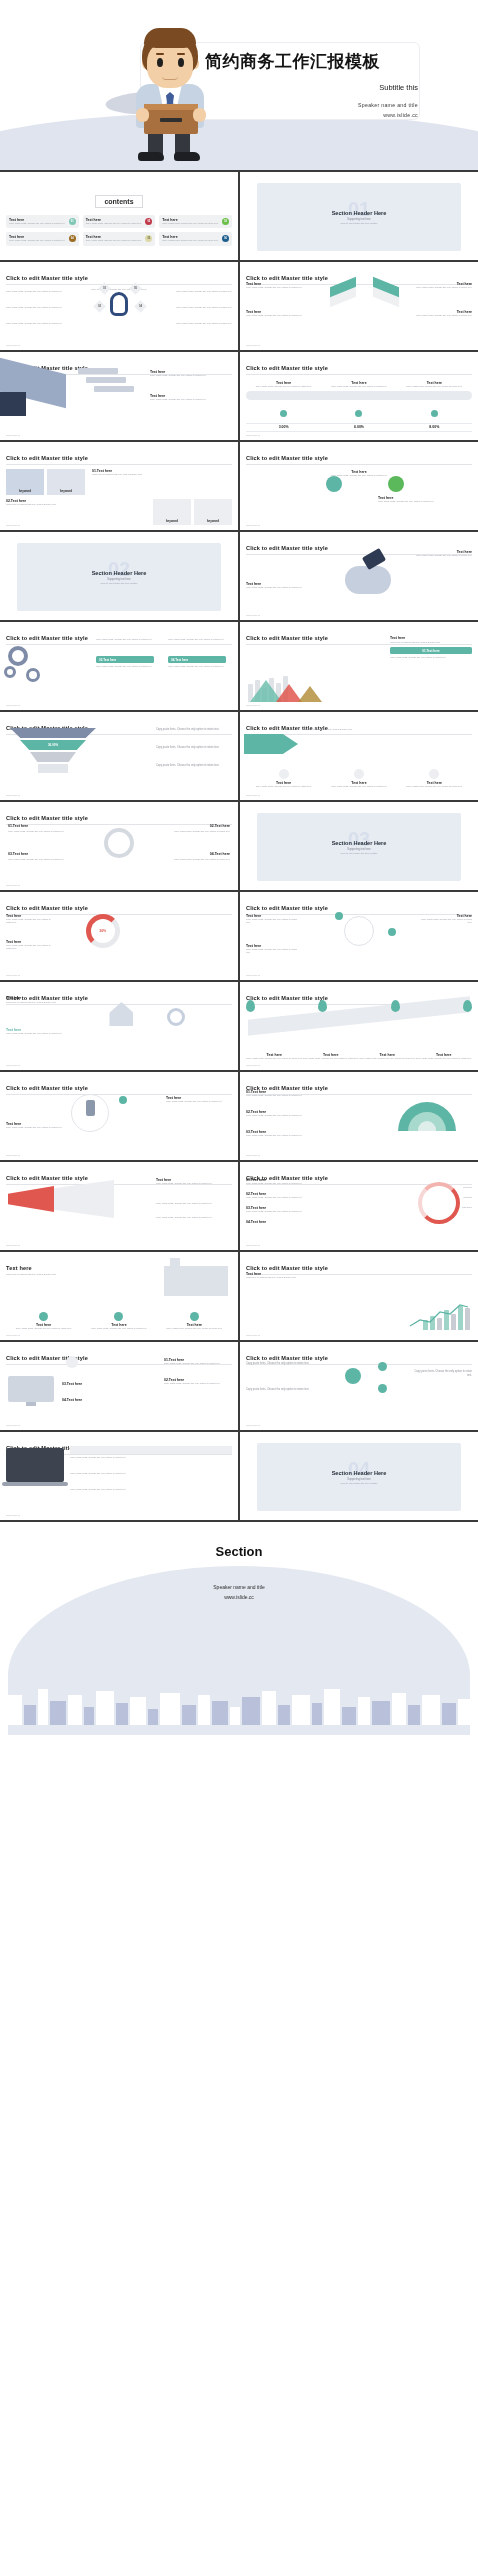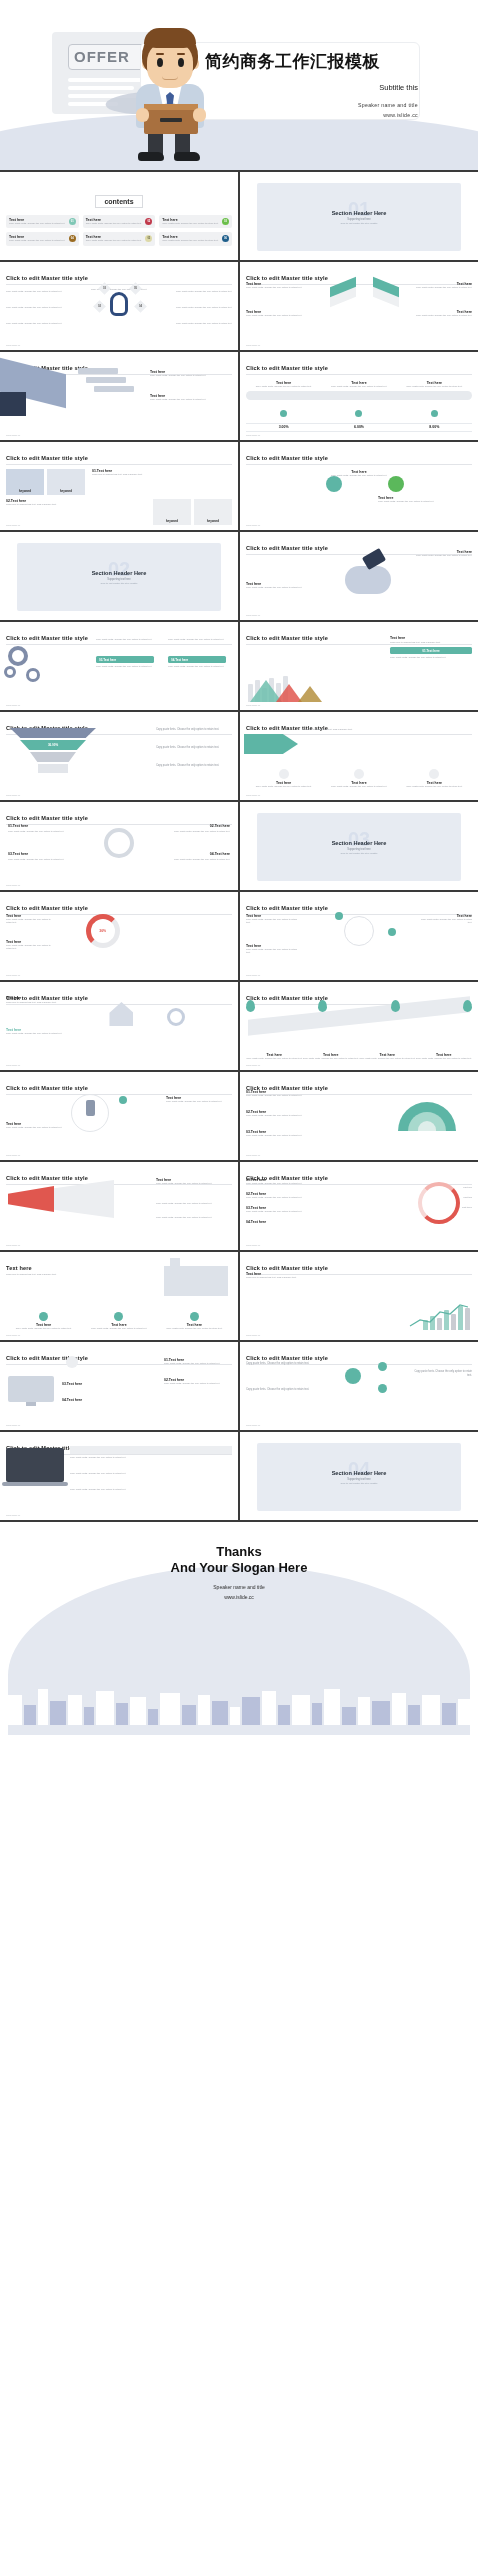--- a/index.html
+++ b/index.html
@@ -105,28 +105,20 @@
   #thanks .city{ position:absolute; left:0; right:0; bottom:10px; height:50px; }
   #thanks .b{ position:absolute; bottom:0; background:#ffffff; }
   #thanks .bb{ position:absolute; bottom:0; background:#b8c0da; }
 </style>
 </head>
 <body>
 
 <div id="cover">
   <div class="floor"></div>
 
-  <div class="offer-card">
-    <div class="offer-box"></div>
-    <div class="offer-txt">OFFER</div>
-    <div class="offer-line" style="top:46px;width:80px;"></div>
-    <div class="offer-line" style="top:54px;width:66px;"></div>
-    <div class="offer-line" style="top:62px;width:74px;"></div>
-    <div class="offer-line" style="top:70px;width:50px;"></div>
-  </div>
 
   <div class="white-panel"></div>
   <div class="title">简约商务工作汇报模板</div>
   <div class="subtitle">Subtitle this</div>
   <div class="speaker">Speaker name and title</div>
   <div class="site">www.islide.cc</div>
 
   <div>
     <div class="p-shadow"></div>
     <div class="p-torso"></div>
@@ -750,22 +742,21 @@
       <div class="sec-h">Section Header Here</div>
       <div class="sec-s">Supporting text here</div>
       <div class="sec-d">Click to edit Master title style subtitle</div>
     </div>
   </div>
 
 </div>
 
 <div id="thanks">
   <div class="dome"></div>
-  <div class="t1">Thanks</div>
-  <div class="t2">And Your Slogan Here</div>
+  <div class="t1">Section</div>
   <div class="t3">Speaker name and title</div>
   <div class="t4">www.islide.cc</div>
   <div class="city">
     <div class="b" style="left:4px;width:18px;height:30px;"></div>
     <div class="bb" style="left:24px;width:12px;height:20px;"></div>
     <div class="b" style="left:38px;width:10px;height:36px;"></div>
     <div class="bb" style="left:50px;width:16px;height:24px;"></div>
     <div class="b" style="left:68px;width:14px;height:30px;"></div>
     <div class="bb" style="left:84px;width:10px;height:18px;"></div>
     <div class="b" style="left:96px;width:18px;height:34px;"></div>

